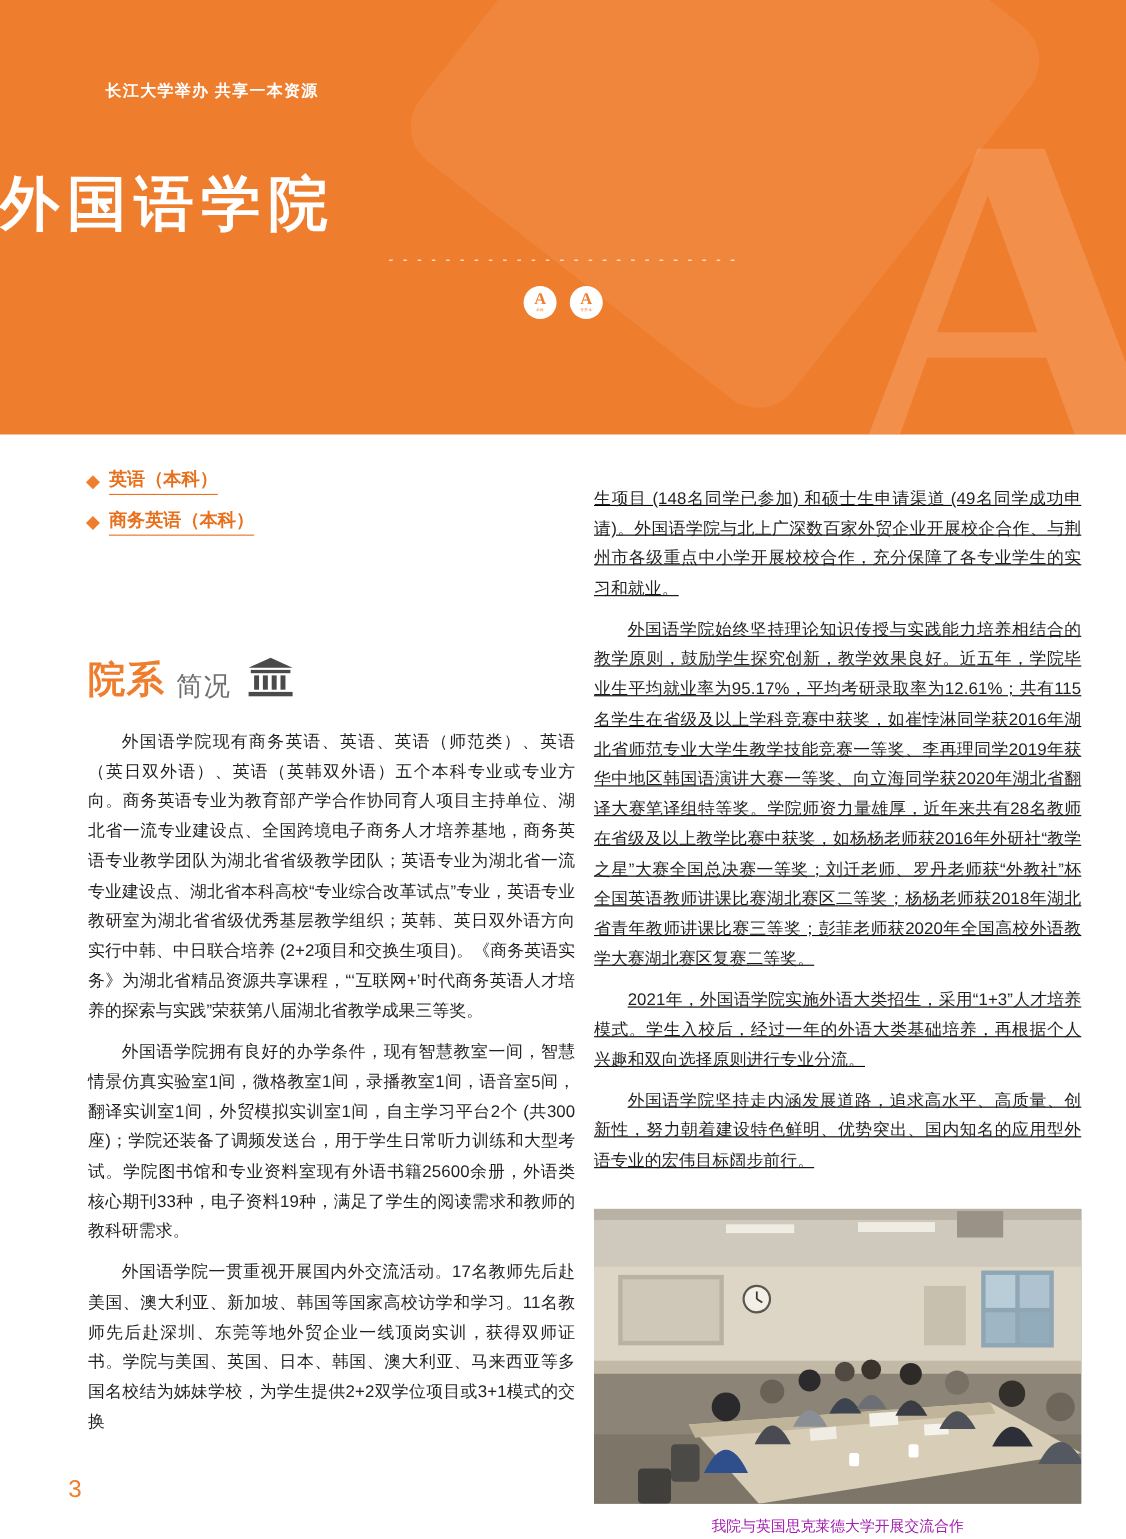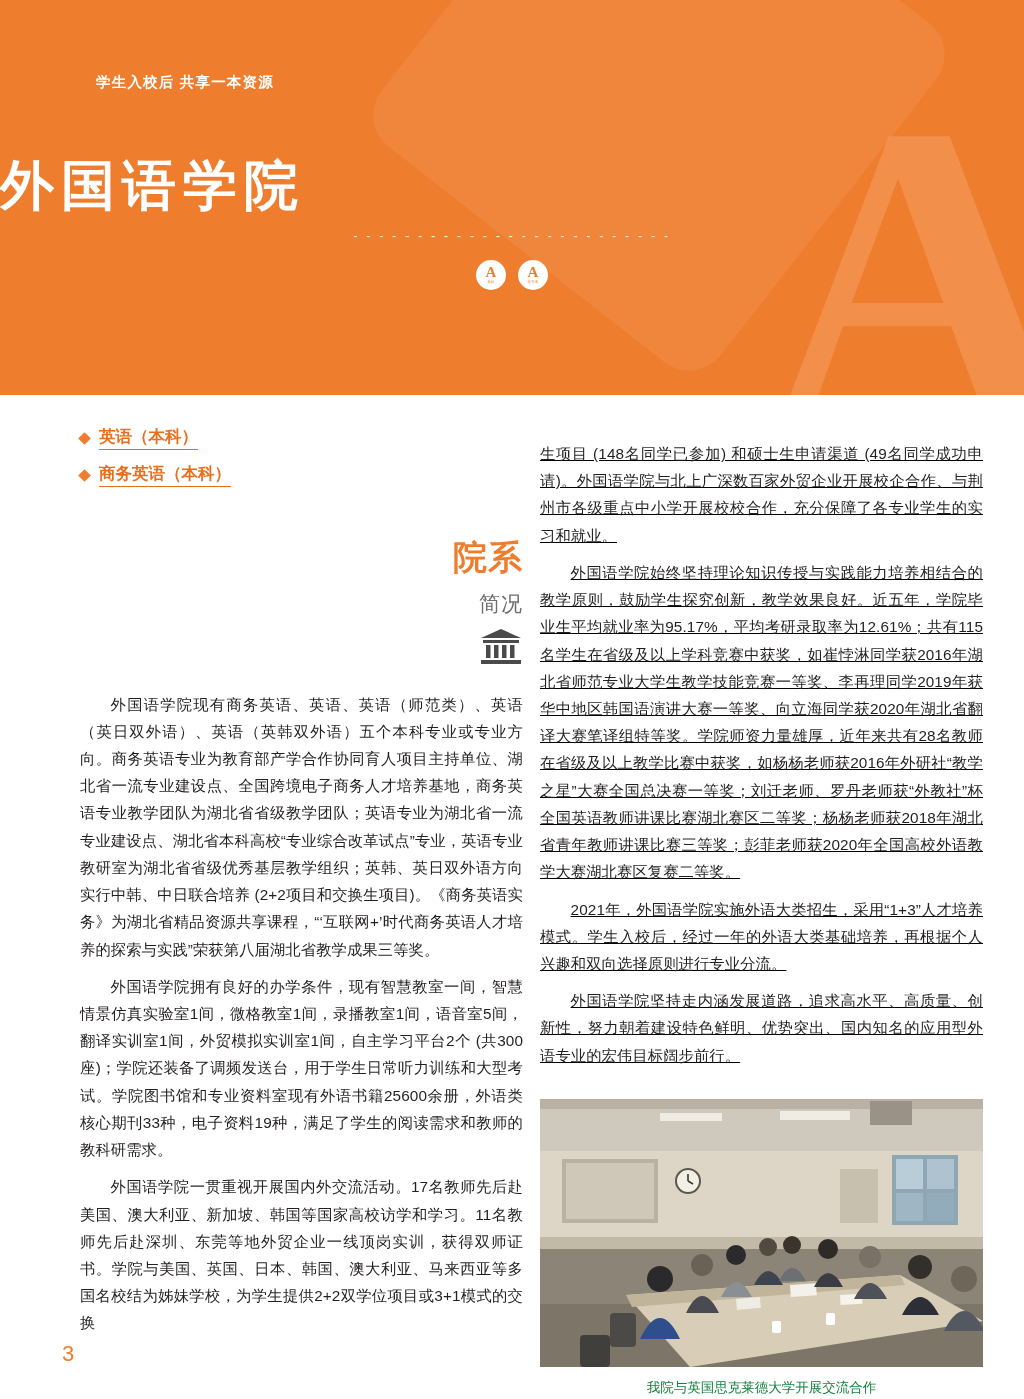--- a/index.html
+++ b/index.html
@@ -152,35 +152,34 @@
     font-size: 16.5px;
     font-weight: bold;
     color: #e8701d;
     border-bottom: 1.5px solid #e8701d;
     padding-bottom: 2px;
     line-height: 1.2;
   }
 
   
   .section-head {
-    margin-top: 48px;
+    margin-top: 108px;
     display: flex;
     align-items: flex-end;
     gap: 10px;
-    flex-direction: column;
   }
   .sh-main {
     font-size: 34px;
     font-weight: bold;
     color: #ef7d2e;
     letter-spacing: 1px;
     font-family: "Liberation Sans", sans-serif;
   }
   .sh-sub {
-    font-size: 21px;
+    font-size: 24px;
     color: #6e6e6e;
     letter-spacing: 1px;
     position: relative;
     top: -1px;
   }
   .sh-icon {
     margin-left: 4px;
     position: relative;
     top: -2px;
   }
@@ -207,42 +206,42 @@
     width: 443px;
     height: 268px;
     position: relative;
     overflow: hidden;
     background: #6f6a60;
   }
   .caption {
     margin-top: 12px;
     text-align: center;
     font-size: 13.5px;
-    color: #15803d;
+    color: #a21caf;
   }
 
   .page-number {
     position: absolute;
     left: 62px;
     top: 1341px;
     font-size: 22px;
     color: #ef7d2e;
     font-weight: normal;
   }
 </style>
 </head>
 <body>
 
 <div class="page">
 
   <div class="banner">
     <div class="banner-deco-wedge"></div>
     <div class="banner-deco-a">A</div>
 
-    <div class="banner-kicker">学生入校后 共享一本资源</div>
+    <div class="banner-kicker">长江大学举办 共享一本资源</div>
 
     <div class="banner-title">外国语学院</div>
 
     <div class="banner-dashes">- - - - - - - - - - - - - - - - - - - - - - - - -</div>
 
     <div class="banner-badges">
       <div class="badge">
         <span class="badge-letter">A</span>
         <span class="badge-sub">本科</span>
       </div>

